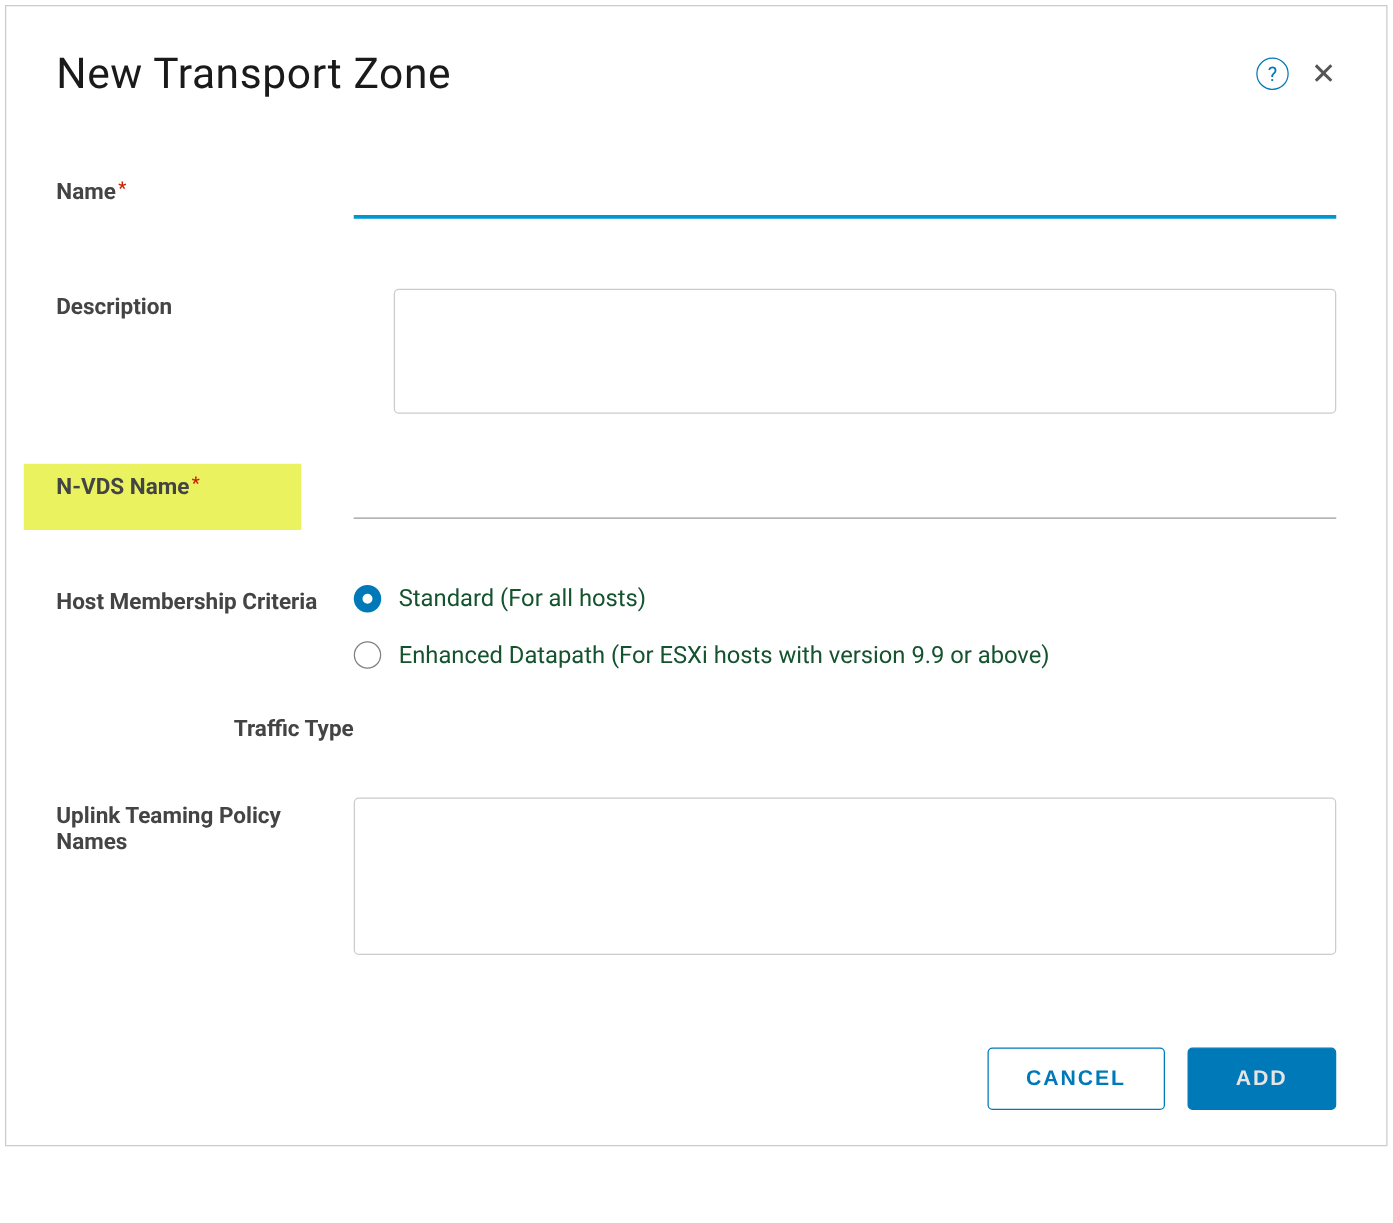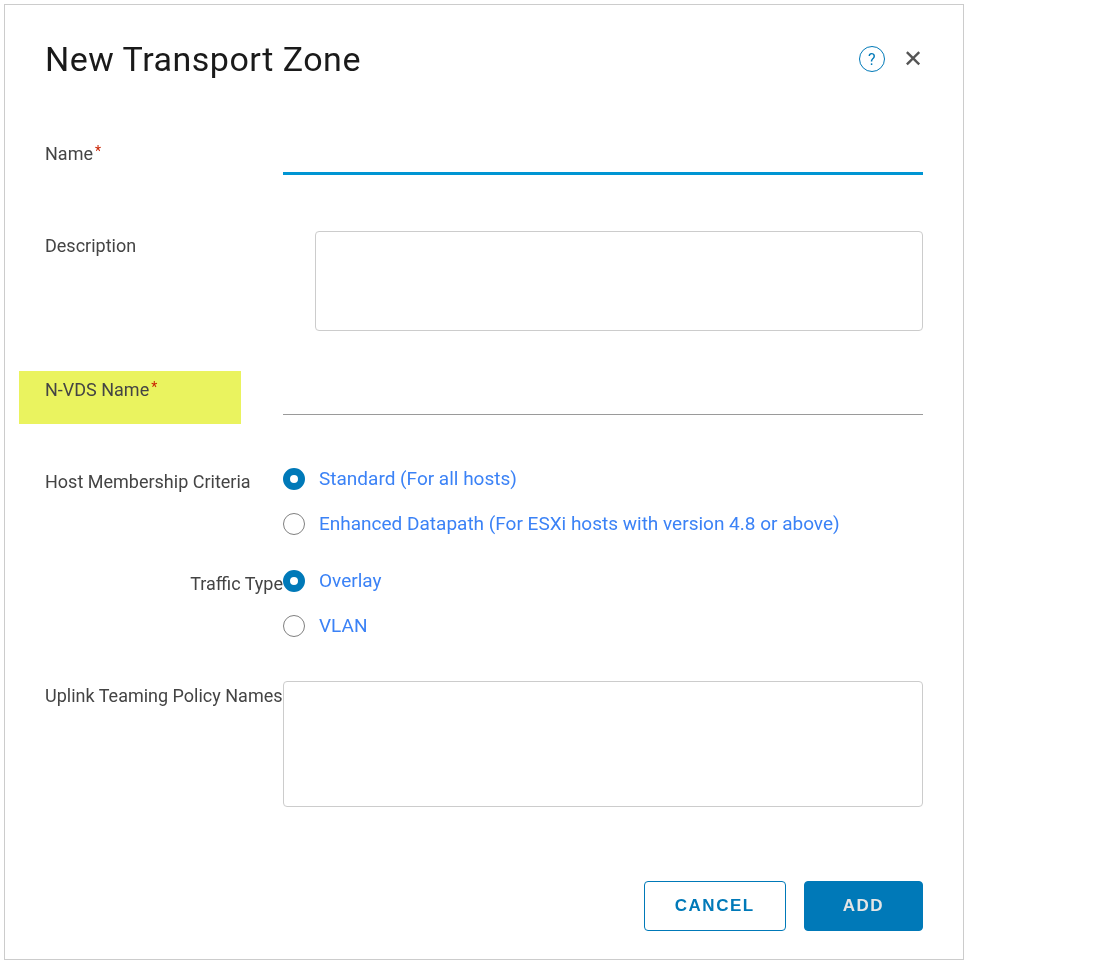--- a/index.html
+++ b/index.html
@@ -6,21 +6,21 @@
       box-sizing: border-box;
       margin: 0;
       padding: 0;
     }
     body {
       font-family: -apple-system, BlinkMacSystemFont, "Segoe UI", Roboto, "Helvetica Neue", Arial, sans-serif;
       background: #fff;
       padding: 4px;
     }
     .dialog {
-      width: 960px;
+      width: 1106px;
       border: 1px solid #ccc;
       background: #fff;
       padding: 34px 40px 28px 40px;
       position: relative;
     }
     .dialog-header {
       display: flex;
       align-items: center;
       justify-content: space-between;
       margin-bottom: 60px;
@@ -59,20 +59,21 @@
       display: flex;
       align-items: flex-start;
       margin-bottom: 40px;
     }
     .form-label {
       width: 238px;
       font-size: 18px;
       color: #444;
       padding-top: 4px;
       flex-shrink: 0;
+      font-weight: bold;
     }
     .form-label.highlighted {
       background: #eaf35f;
       padding: 8px 14px 24px 0px;
       margin-left: -26px;
       padding-left: 26px;
       width: 222px;
       margin-right: 42px;
     }
     .required-asterisk {
@@ -135,21 +136,21 @@
     .radio-circle.selected {
       border: 7px solid #0079b8;
       background: #fff;
     }
     .radio-circle.unselected {
       border: 1.5px solid #808080;
       background: #fff;
     }
     .radio-label {
       font-size: 19px;
-      color: #3b82f6;
+      color: #14532d;
     }
     .dialog-footer {
       display: flex;
       justify-content: flex-end;
       gap: 18px;
       margin-top: 70px;
     }
     .btn {
       font-size: 17px;
       font-weight: 600;
@@ -237,40 +238,28 @@
   <div class="form-row row-host">
     <div class="form-label">Host Membership Criteria</div>
     <div class="form-control-wrapper">
       <div class="radio-group">
         <div class="radio-option">
           <div class="radio-circle selected"></div>
           <span class="radio-label">Standard (For all hosts)</span>
         </div>
         <div class="radio-option">
           <div class="radio-circle unselected"></div>
-          <span class="radio-label">Enhanced Datapath (For ESXi hosts with version 4.8 or above)</span>
+          <span class="radio-label">Enhanced Datapath (For ESXi hosts with version 9.9 or above)</span>
         </div>
       </div>
     </div>
   </div>
 
   <div class="form-row row-traffic">
     <div class="form-label">Traffic Type</div>
-    <div class="form-control-wrapper">
-      <div class="radio-group">
-        <div class="radio-option">
-          <div class="radio-circle selected"></div>
-          <span class="radio-label">Overlay</span>
-        </div>
-        <div class="radio-option">
-          <div class="radio-circle unselected"></div>
-          <span class="radio-label">VLAN</span>
-        </div>
-      </div>
-    </div>
   </div>
 
   <div class="form-row row-uplink">
     <div class="form-label">Uplink Teaming Policy Names</div>
     <div class="form-control-wrapper">
       <textarea class="textarea-input uplink" style=""></textarea>
     </div>
   </div>
 
   <div class="dialog-footer">

